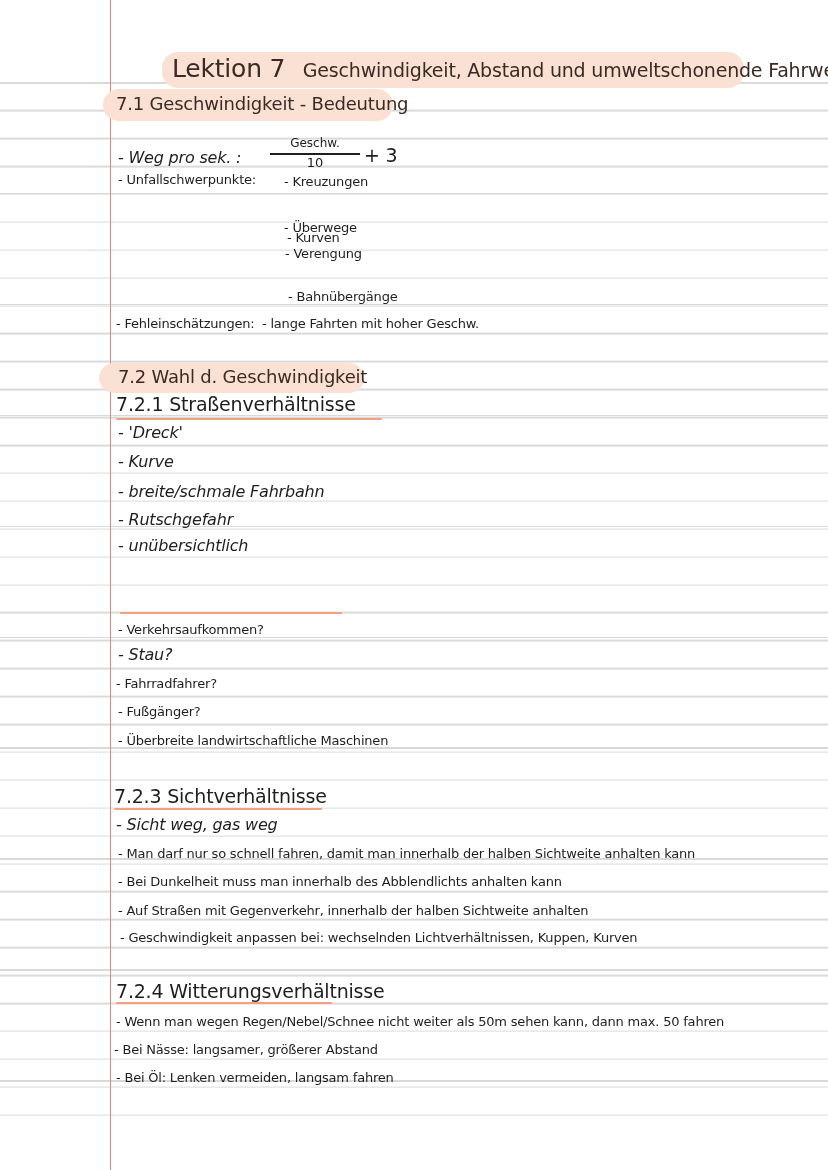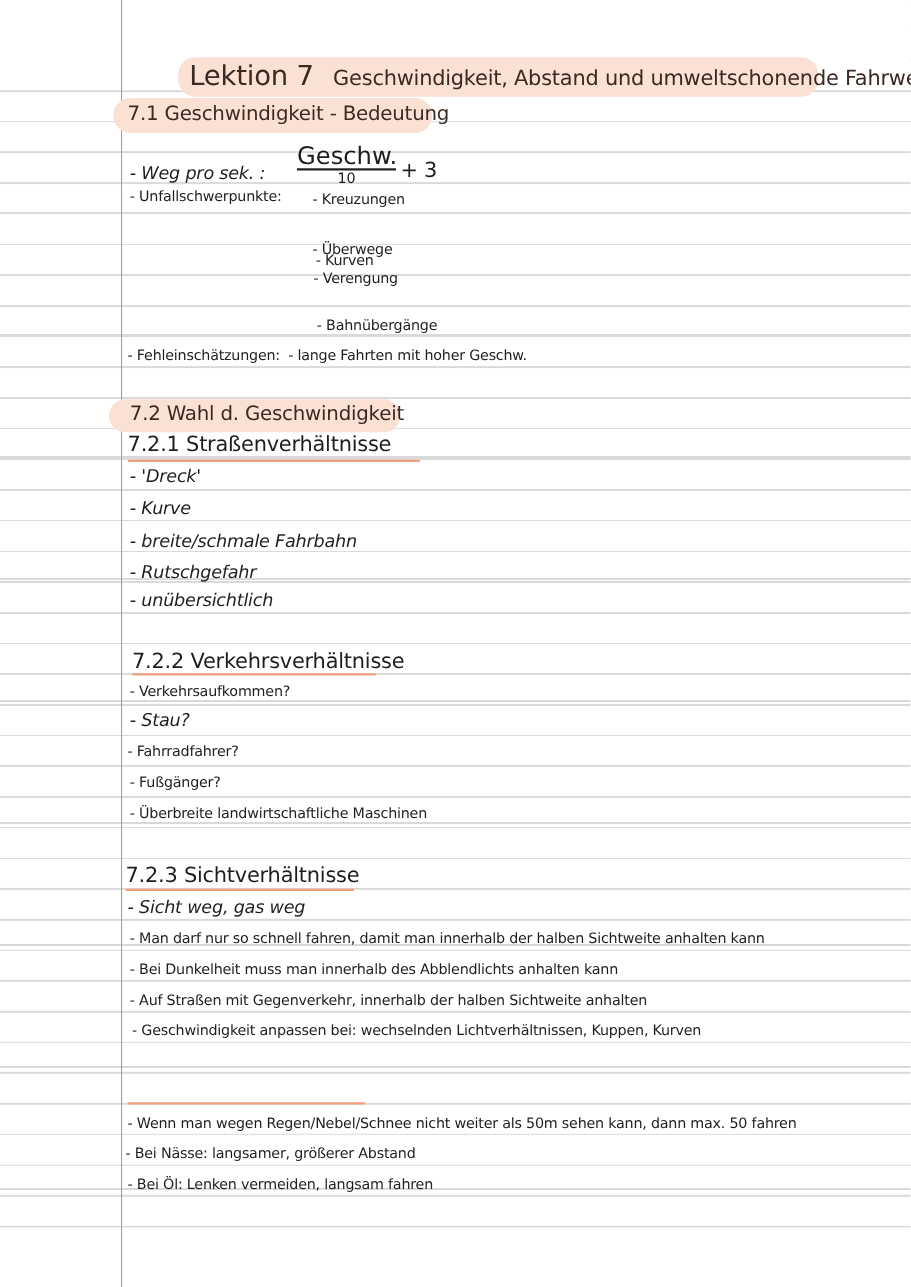--- a/index.html
+++ b/index.html
@@ -46,21 +46,21 @@
     color: #1e1e1e;
     letter-spacing: -0.2px;
   }
   .title { font-size: 19px; color: #3b2a24; }
   .title .big { font-size: 25px; }
   .h2 { font-size: 18px; color: #3b2a24; }
   .h3 { font-size: 19px; }
   .b1 { font-size: 16px; font-style: italic; }
   .b2 { font-size: 13px; }
   .frac { position: absolute; display: inline-block; text-align: center; }
-  .frac .num { font-size: 22px; display:block; line-height: 18px; text-align: right; }
+  .frac .num { font-size: 12px; display:block; line-height: 18px; }
   .frac .bar { display:block; height: 1.5px; background:#1e1e1e; margin: 1px 0; }
   .frac .den { font-size: 13px; display:block; line-height: 14px; }
 </style>
 </head>
 <body>
 
 <div class="page">
   <div class="rules"></div>
   <div class="rules-mask"></div>
   <div class="margin-line"></div>
@@ -96,33 +96,33 @@
   <div class="t h2" style="left:118px; top:366px;">7.2 Wahl d. Geschwindigkeit</div>
 
   <div class="t h3" style="left:116px; top:393px;">7.2.1 Straßenverhältnisse</div>
   <div class="uline" style="left:116px; top:418px; width:266px;"></div>
   <div class="t b1" style="left:118px; top:423px;">- 'Dreck'</div>
   <div class="t b1" style="left:118px; top:452px;">- Kurve</div>
   <div class="t b1" style="left:118px; top:482px;">- breite/schmale Fahrbahn</div>
   <div class="t b1" style="left:118px; top:510px;">- Rutschgefahr</div>
   <div class="t b1" style="left:118px; top:536px;">- unübersichtlich</div>
 
-  <div class="t h3" style="left:120px; top:590px;">7.2.2 Verkehrsverhältnisse</div>
   <div class="uline" style="left:120px; top:612px; width:222px;"></div>
   <div class="t b2" style="left:118px; top:622px;">- Verkehrsaufkommen?</div>
   <div class="t b1" style="left:118px; top:645px;">- Stau?</div>
   <div class="t b2" style="left:116px; top:676px;">- Fahrradfahrer?</div>
   <div class="t b2" style="left:118px; top:704px;">- Fußgänger?</div>
   <div class="t b2" style="left:118px; top:733px;">- Überbreite landwirtschaftliche Maschinen</div>
 
   <div class="t h3" style="left:114px; top:785px;">7.2.3 Sichtverhältnisse</div>
   <div class="uline" style="left:114px; top:808px; width:208px;"></div>
   <div class="t b1" style="left:116px; top:815px;">- Sicht weg, gas weg</div>
   <div class="t b2" style="left:118px; top:846px;">- Man darf nur so schnell fahren, damit man innerhalb der halben Sichtweite anhalten kann</div>
   <div class="t b2" style="left:118px; top:874px;">- Bei Dunkelheit muss man innerhalb des Abblendlichts anhalten kann</div>
   <div class="t b2" style="left:118px; top:903px;">- Auf Straßen mit Gegenverkehr, innerhalb der halben Sichtweite anhalten</div>
   <div class="t b2" style="left:120px; top:930px;">- Geschwindigkeit anpassen bei: wechselnden Lichtverhältnissen, Kuppen, Kurven</div>
 
+  <div class="t h3" style="left:116px; top:980px;">7.2.4 Witterungsverhältnisse</div>
   <div class="uline" style="left:116px; top:1002px; width:216px;"></div>
   <div class="t b2" style="left:116px; top:1014px;">- Wenn man wegen Regen/Nebel/Schnee nicht weiter als 50m sehen kann, dann max. 50 fahren</div>
   <div class="t b2" style="left:114px; top:1042px;">- Bei Nässe: langsamer, größerer Abstand</div>
   <div class="t b2" style="left:116px; top:1070px;">- Bei Öl: Lenken vermeiden, langsam fahren</div>
 </div>
 
 </body></html>

